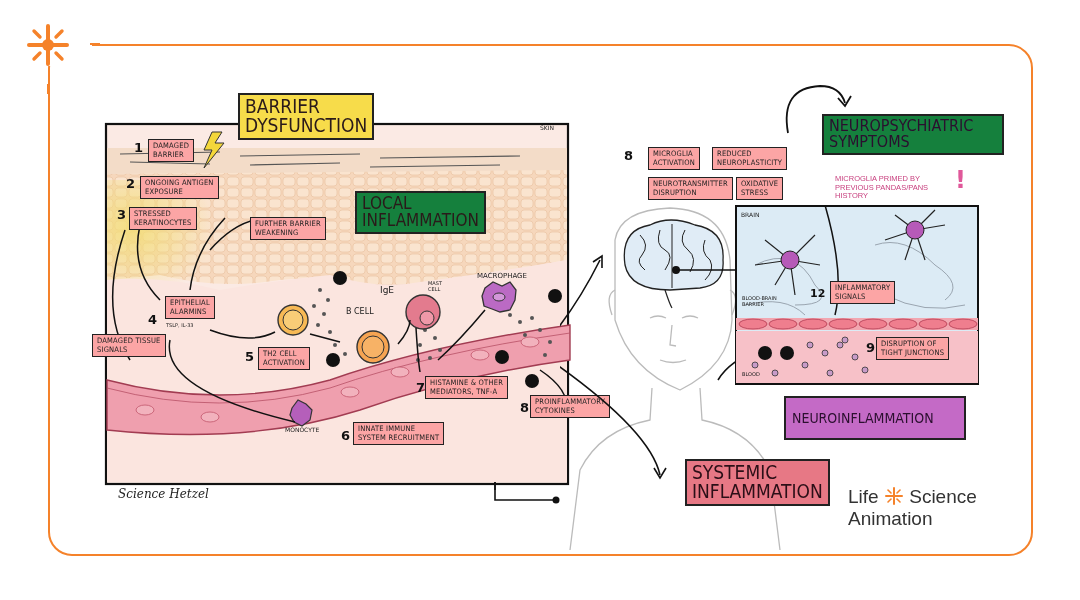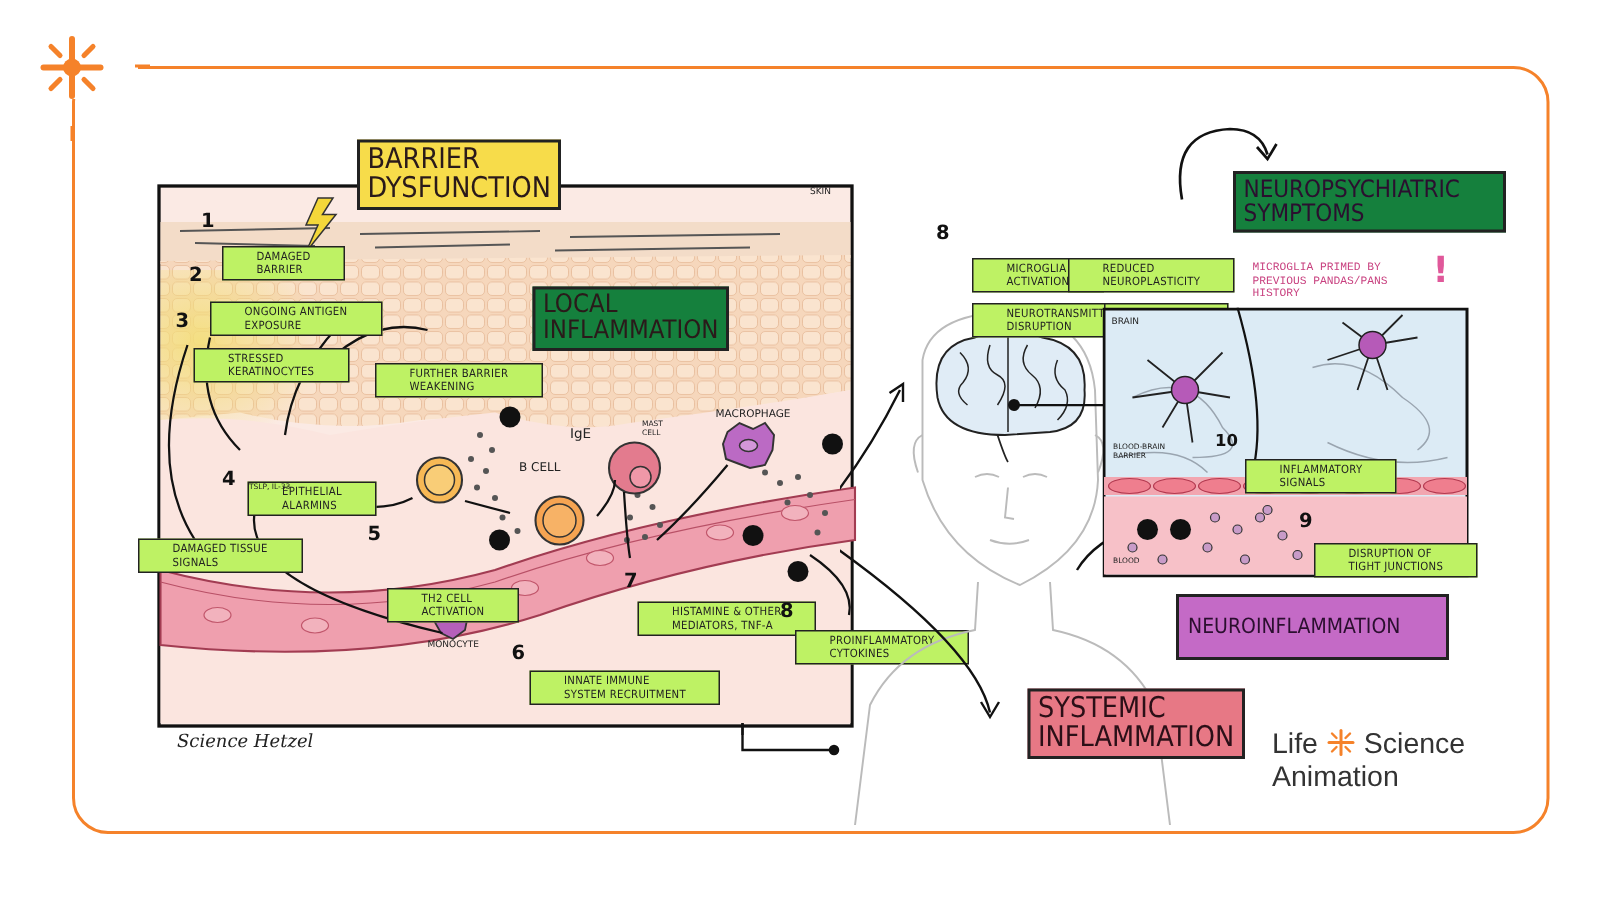--- a/index.html
+++ b/index.html
@@ -1,21 +1,21 @@
 <!DOCTYPE html>
 <html><head>
 <meta charset="utf-8">
 <style>
   html,body{margin:0;padding:0;background:#fff;}
   body{width:1080px;height:600px;position:relative;overflow:hidden;font-family:"DejaVu Sans",sans-serif;}
   .abs{position:absolute;}
   .frame{position:absolute;left:48px;top:44px;width:985px;height:512px;border:2px solid #f5822a;border-radius:24px;box-sizing:border-box;}
   .frame-mask{position:absolute;left:40px;top:36px;width:52px;height:30px;background:#fff;}
   .brand-star{position:absolute;left:24px;top:22px;width:48px;height:46px;}
-  .lbl{position:absolute;background:#bef264;border:1.6px solid #222;font-family:"DejaVu Sans Condensed","DejaVu Sans",sans-serif;font-size:7.5px;line-height:8.5px;color:#222;padding:2px 22px;text-transform:uppercase;letter-spacing:.2px;white-space:pre-line;margin-top:25px;}
+  .lbl{position:absolute;background:#fca5a5;border:1.6px solid #222;font-family:"DejaVu Sans Condensed","DejaVu Sans",sans-serif;font-size:7.5px;line-height:8.5px;color:#222;padding:2px 4px;text-transform:uppercase;letter-spacing:.2px;white-space:pre-line;}
   .num{position:absolute;font-family:"DejaVu Sans",sans-serif;font-weight:bold;font-size:13px;color:#111;}
   .title-box{position:absolute;border:2px solid #222;font-family:"DejaVu Sans Condensed","DejaVu Sans",sans-serif;color:#2a1a1a;text-transform:uppercase;line-height:1.02;padding:2px 5px;white-space:pre-line;}
   .small{position:absolute;font-size:6px;color:#222;text-transform:uppercase;font-family:"DejaVu Sans",sans-serif;}
   .logo{position:absolute;left:848px;top:486px;font-family:"Liberation Sans",sans-serif;font-size:19px;color:#333;line-height:22px;}
 </style>
 </head>
 <body>
 
 <div class="frame"></div>
 <div class="frame-mask"></div>
@@ -169,21 +169,21 @@
 
 <div class="num" style="left:148px;top:312px">4</div>
 <div class="lbl" style="left:165px;top:296px">EPITHELIAL
 ALARMINS</div>
 <div class="small" style="left:166px;top:322px;font-size:5px">TSLP, IL-33</div>
 
 <div class="lbl" style="left:92px;top:334px">DAMAGED TISSUE
 SIGNALS</div>
 
 <div class="num" style="left:245px;top:349px">5</div>
-<div class="lbl" style="left:258px;top:367px">TH2 CELL
+<div class="lbl" style="left:258px;top:347px">TH2 CELL
 ACTIVATION</div>
 
 <div class="num" style="left:341px;top:428px">6</div>
 <div class="lbl" style="left:353px;top:422px">INNATE IMMUNE
 SYSTEM RECRUITMENT</div>
 
 <div class="num" style="left:416px;top:380px">7</div>
 <div class="lbl" style="left:425px;top:376px">HISTAMINE &amp; OTHER
 MEDIATORS, TNF-α</div>
 
@@ -245,21 +245,21 @@
 <div class="lbl" style="left:736px;top:177px">OXIDATIVE
 STRESS</div>
 
 <svg class="abs" style="left:780px;top:78px" width="80" height="60">
   <path d="M8 55 Q0 10 40 8 Q60 8 65 25" fill="none" stroke="#111" stroke-width="1.8"></path>
   <path d="M58 20 L65 28 L71 18" fill="none" stroke="#111" stroke-width="1.8"></path>
 </svg>
 
 <div class="title-box" style="left:822px;top:114px;width:168px;background:#15803d;font-size:16px;color:#2b0f2f">NEUROPSYCHIATRIC
 SYMPTOMS</div>
-<div class="abs" style="left:835px;top:175px;font-size:7.5px;line-height:8.5px;color:#c8407f;white-space:pre-line;font-family:Liberation Mono, monospace">MICROGLIA PRIMED BY
+<div class="abs" style="left:835px;top:175px;font-size:7.5px;line-height:8.5px;color:#c8407f;white-space:pre-line;font-family:Liberation Sans, sans-serif">MICROGLIA PRIMED BY
 PREVIOUS PANDAS/PANS
 HISTORY</div>
 <div class="abs" style="left:955px;top:166px;font-size:24px;font-weight:bold;color:#e0589a">!</div>
 
 <svg class="abs" style="left:735px;top:205px" width="245" height="180" viewBox="0 0 245 180">
   <rect x="1" y="1" width="242" height="178" fill="#dcebf5" stroke="#111" stroke-width="2"></rect>
   <g fill="none" stroke="#9aa5b0" stroke-width="1">
     <path d="M20 60 Q60 40 80 80 Q100 100 60 100"></path>
       <path d="M140 40 Q170 30 200 60 Q230 80 210 95"></path>
     <path d="M10 100 Q50 90 70 110"></path>
@@ -297,21 +297,21 @@
     <path d="M180 25 L160 10 M180 25 L150 35 M180 25 L200 5 M180 25 L210 20 M180 25 L190 55 M180 25 L170 55"></path>
   </g>
   <circle cx="55" cy="55" r="9" fill="#b65ab8" stroke="#222"></circle>
   <circle cx="180" cy="25" r="9" fill="#b65ab8" stroke="#222"></circle>
   <path d="M100 110 Q110 70 90 0" fill="none" stroke="#111" stroke-width="1.5"></path>
 </svg>
 <div class="small" style="left:741px;top:211px">BRAIN</div>
 <div class="small" style="left:742px;top:295px;white-space:pre-line;font-size:5px;line-height:6px">BLOOD-BRAIN
 BARRIER</div>
 <div class="small" style="left:742px;top:371px;font-size:5px">BLOOD</div>
-<div class="num" style="left:810px;top:287px;font-size:11px">10</div>
+<div class="num" style="left:810px;top:287px;font-size:11px">12</div>
 <div class="lbl" style="left:830px;top:281px">INFLAMMATORY
 SIGNALS</div>
 <div class="num" style="left:866px;top:340px">9</div>
 <div class="lbl" style="left:876px;top:337px">DISRUPTION OF
 TIGHT JUNCTIONS</div>
 
 <div class="title-box" style="left:784px;top:396px;width:166px;height:40px;background:#c46ac6;font-size:14px;line-height:40px;padding:0 6px;color:#2b0f2f">NEUROINFLAMMATION</div>
 <div class="title-box" style="left:685px;top:459px;background:#e77885;font-size:19px;color:#2b0f17">SYSTEMIC
 INFLAMMATION</div>
 

